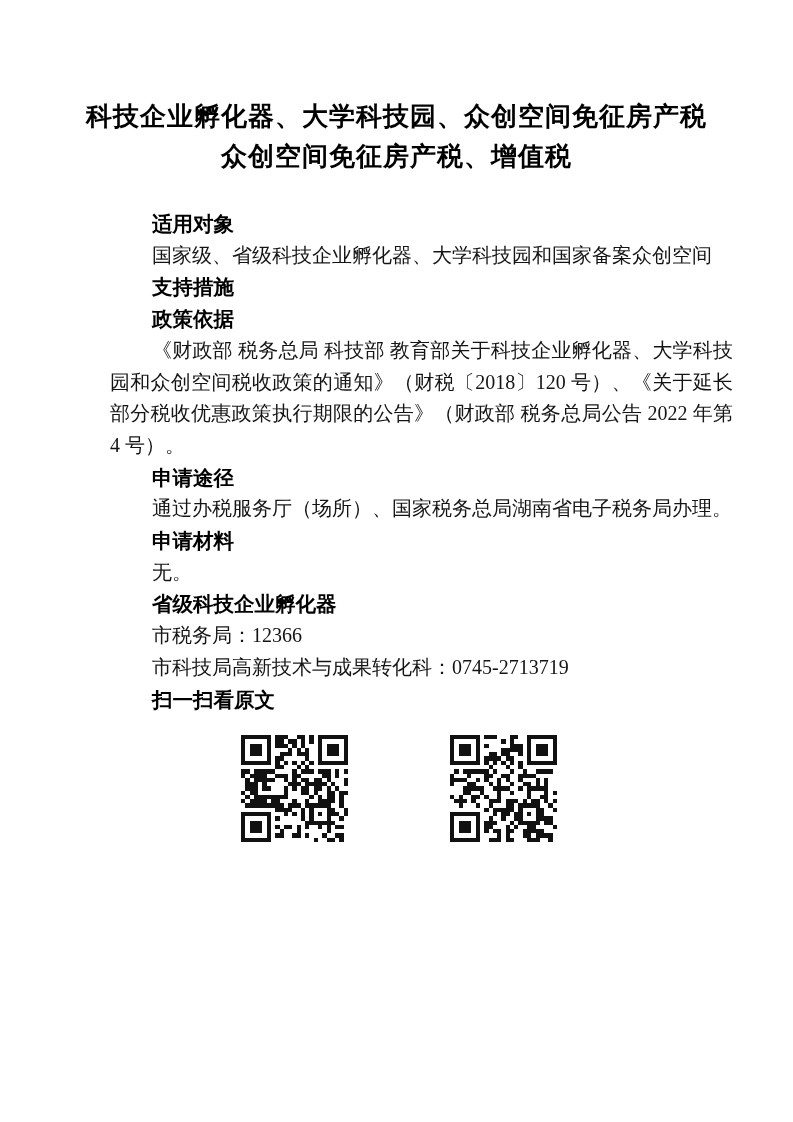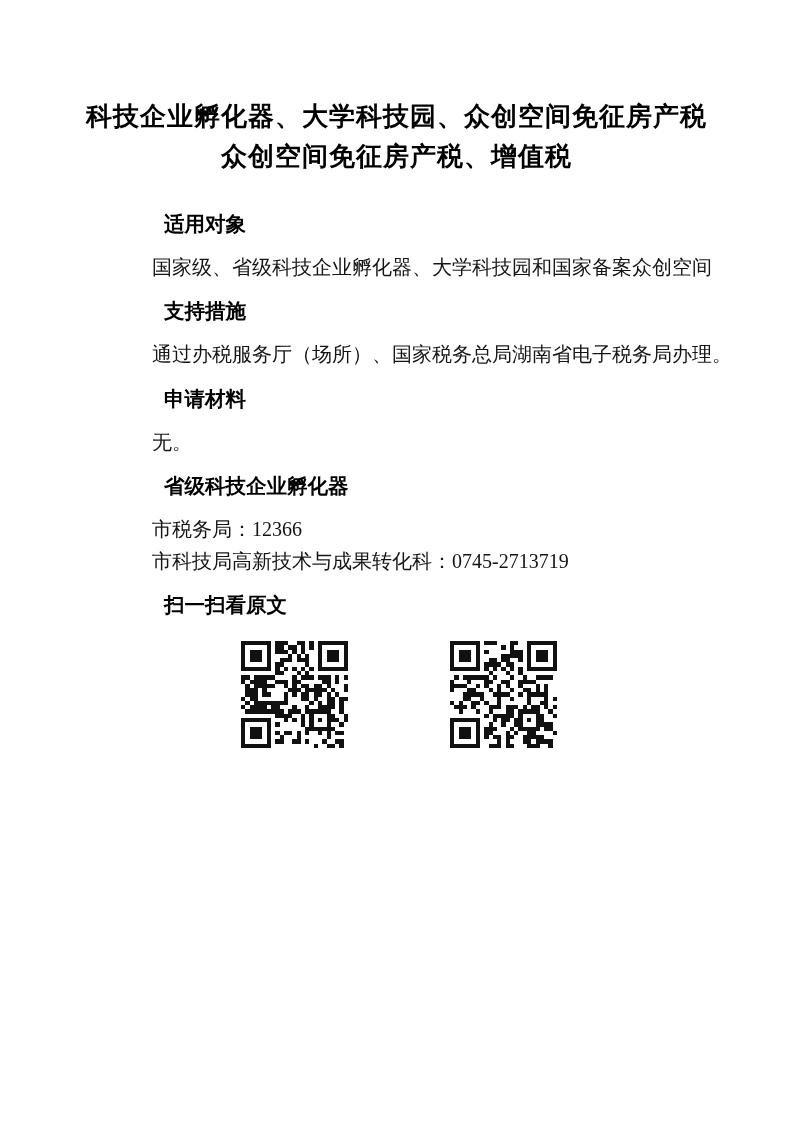--- a/index.html
+++ b/index.html
@@ -25,21 +25,21 @@
   .doc-title .t-line{display:block;}
   .content{
     margin:31px 0 0 110px;
     width:623px;
     font-size:20px;
     line-height:31.7px;
     text-align:justify;
   }
   .content section{margin:0;padding:0;}
   .sec-heading{
-    margin:12px;
+    margin:0;
     padding-left:42px;
     font-size:20.5px;
     line-height:31.7px;
     font-weight:700;
     color:#000000;
     text-align:left;
     font-family:"Liberation Sans", sans-serif;
   }
   .sec-para{
     margin:0;
@@ -81,22 +81,27 @@
 
     <section>
       <h2 class="sec-heading">适用对象</h2>
       <p class="sec-para">国家级、省级科技企业孵化器、大学科技园和国家备案众创空间</p>
     </section>
 
     <section>
       <h2 class="sec-heading">支持措施</h2>
     </section>
 
-
     <section>
+      <h2 class="sec-heading">政策依据</h2>
+      <p class="sec-para">《财政部 税务总局 科技部 教育部关于科技企业孵化器、大学科技园和众创空间税收政策的通知》（财税〔2018〕120 号）、《关于延长部分税收优惠政策执行期限的公告》（财政部 税务总局公告 2022 年第 4 号）。</p>
+    </section>
+
+    <section>
+      <h2 class="sec-heading">申请途径</h2>
       <p class="sec-para">通过办税服务厅（场所）、国家税务总局湖南省电子税务局办理。</p>
     </section>
 
     <section>
       <h2 class="sec-heading">申请材料</h2>
       <p class="sec-para">无。</p>
     </section>
 
     <section>
       <h2 class="sec-heading">省级科技企业孵化器</h2>

